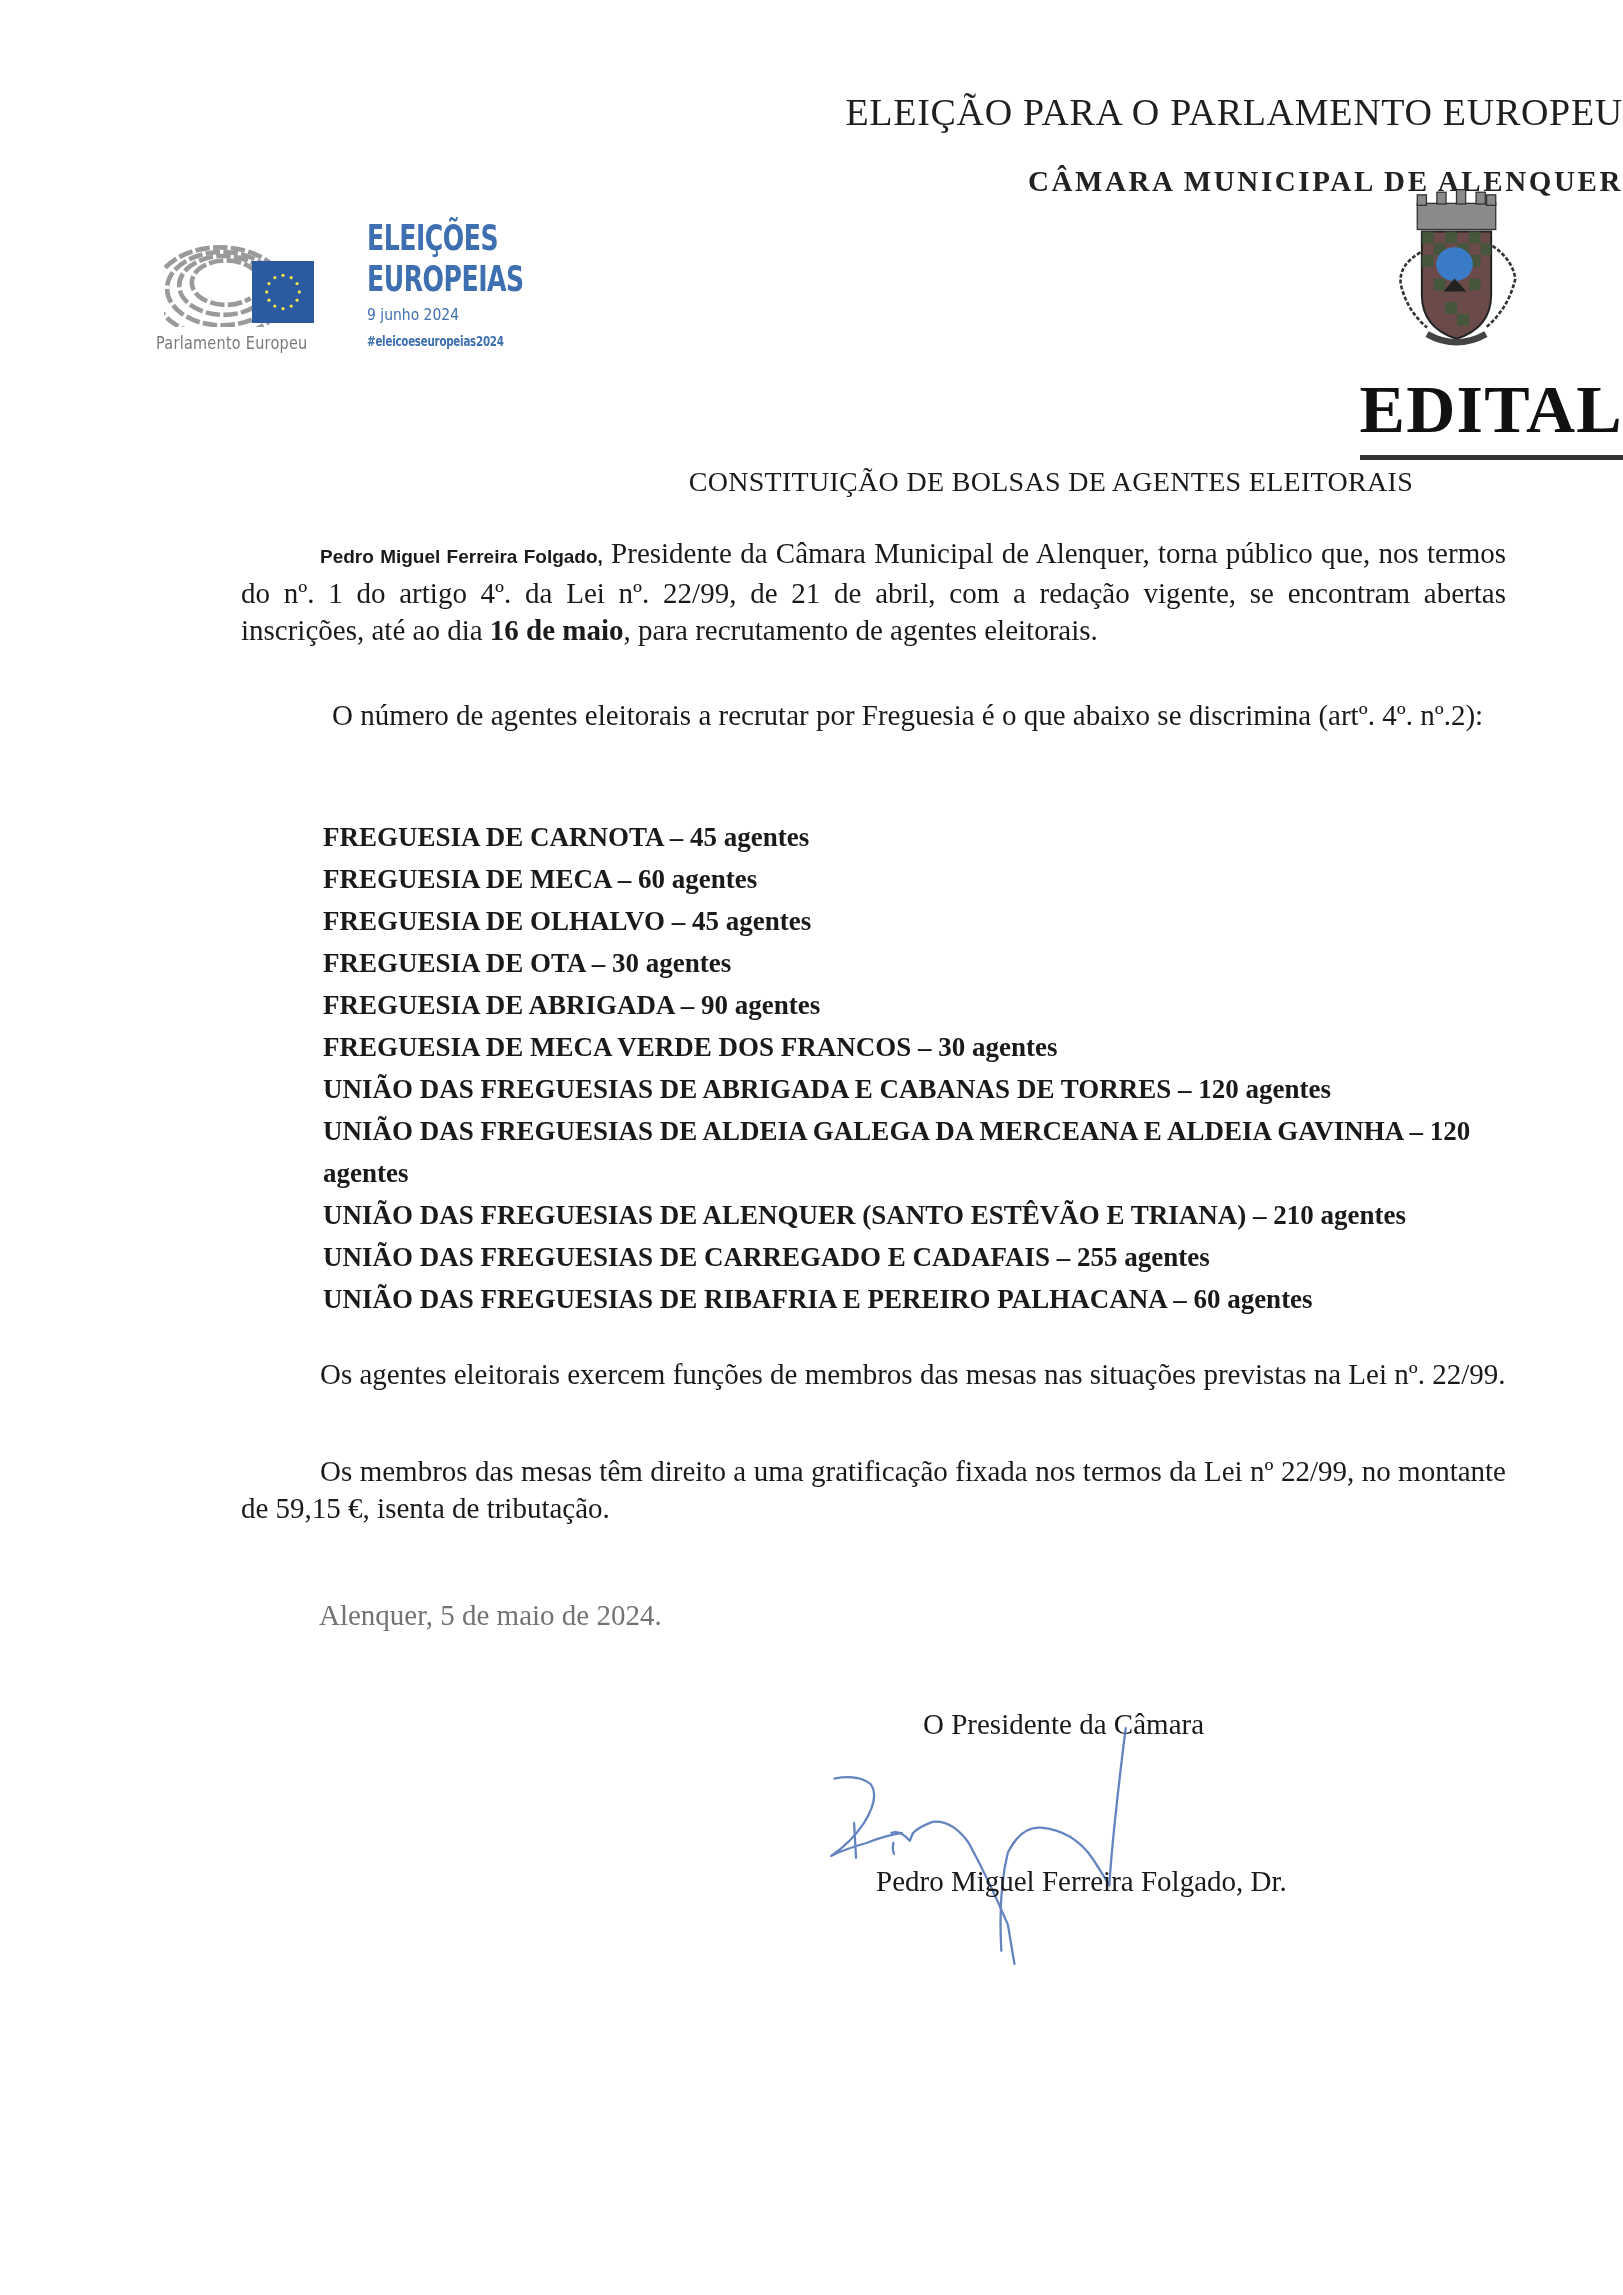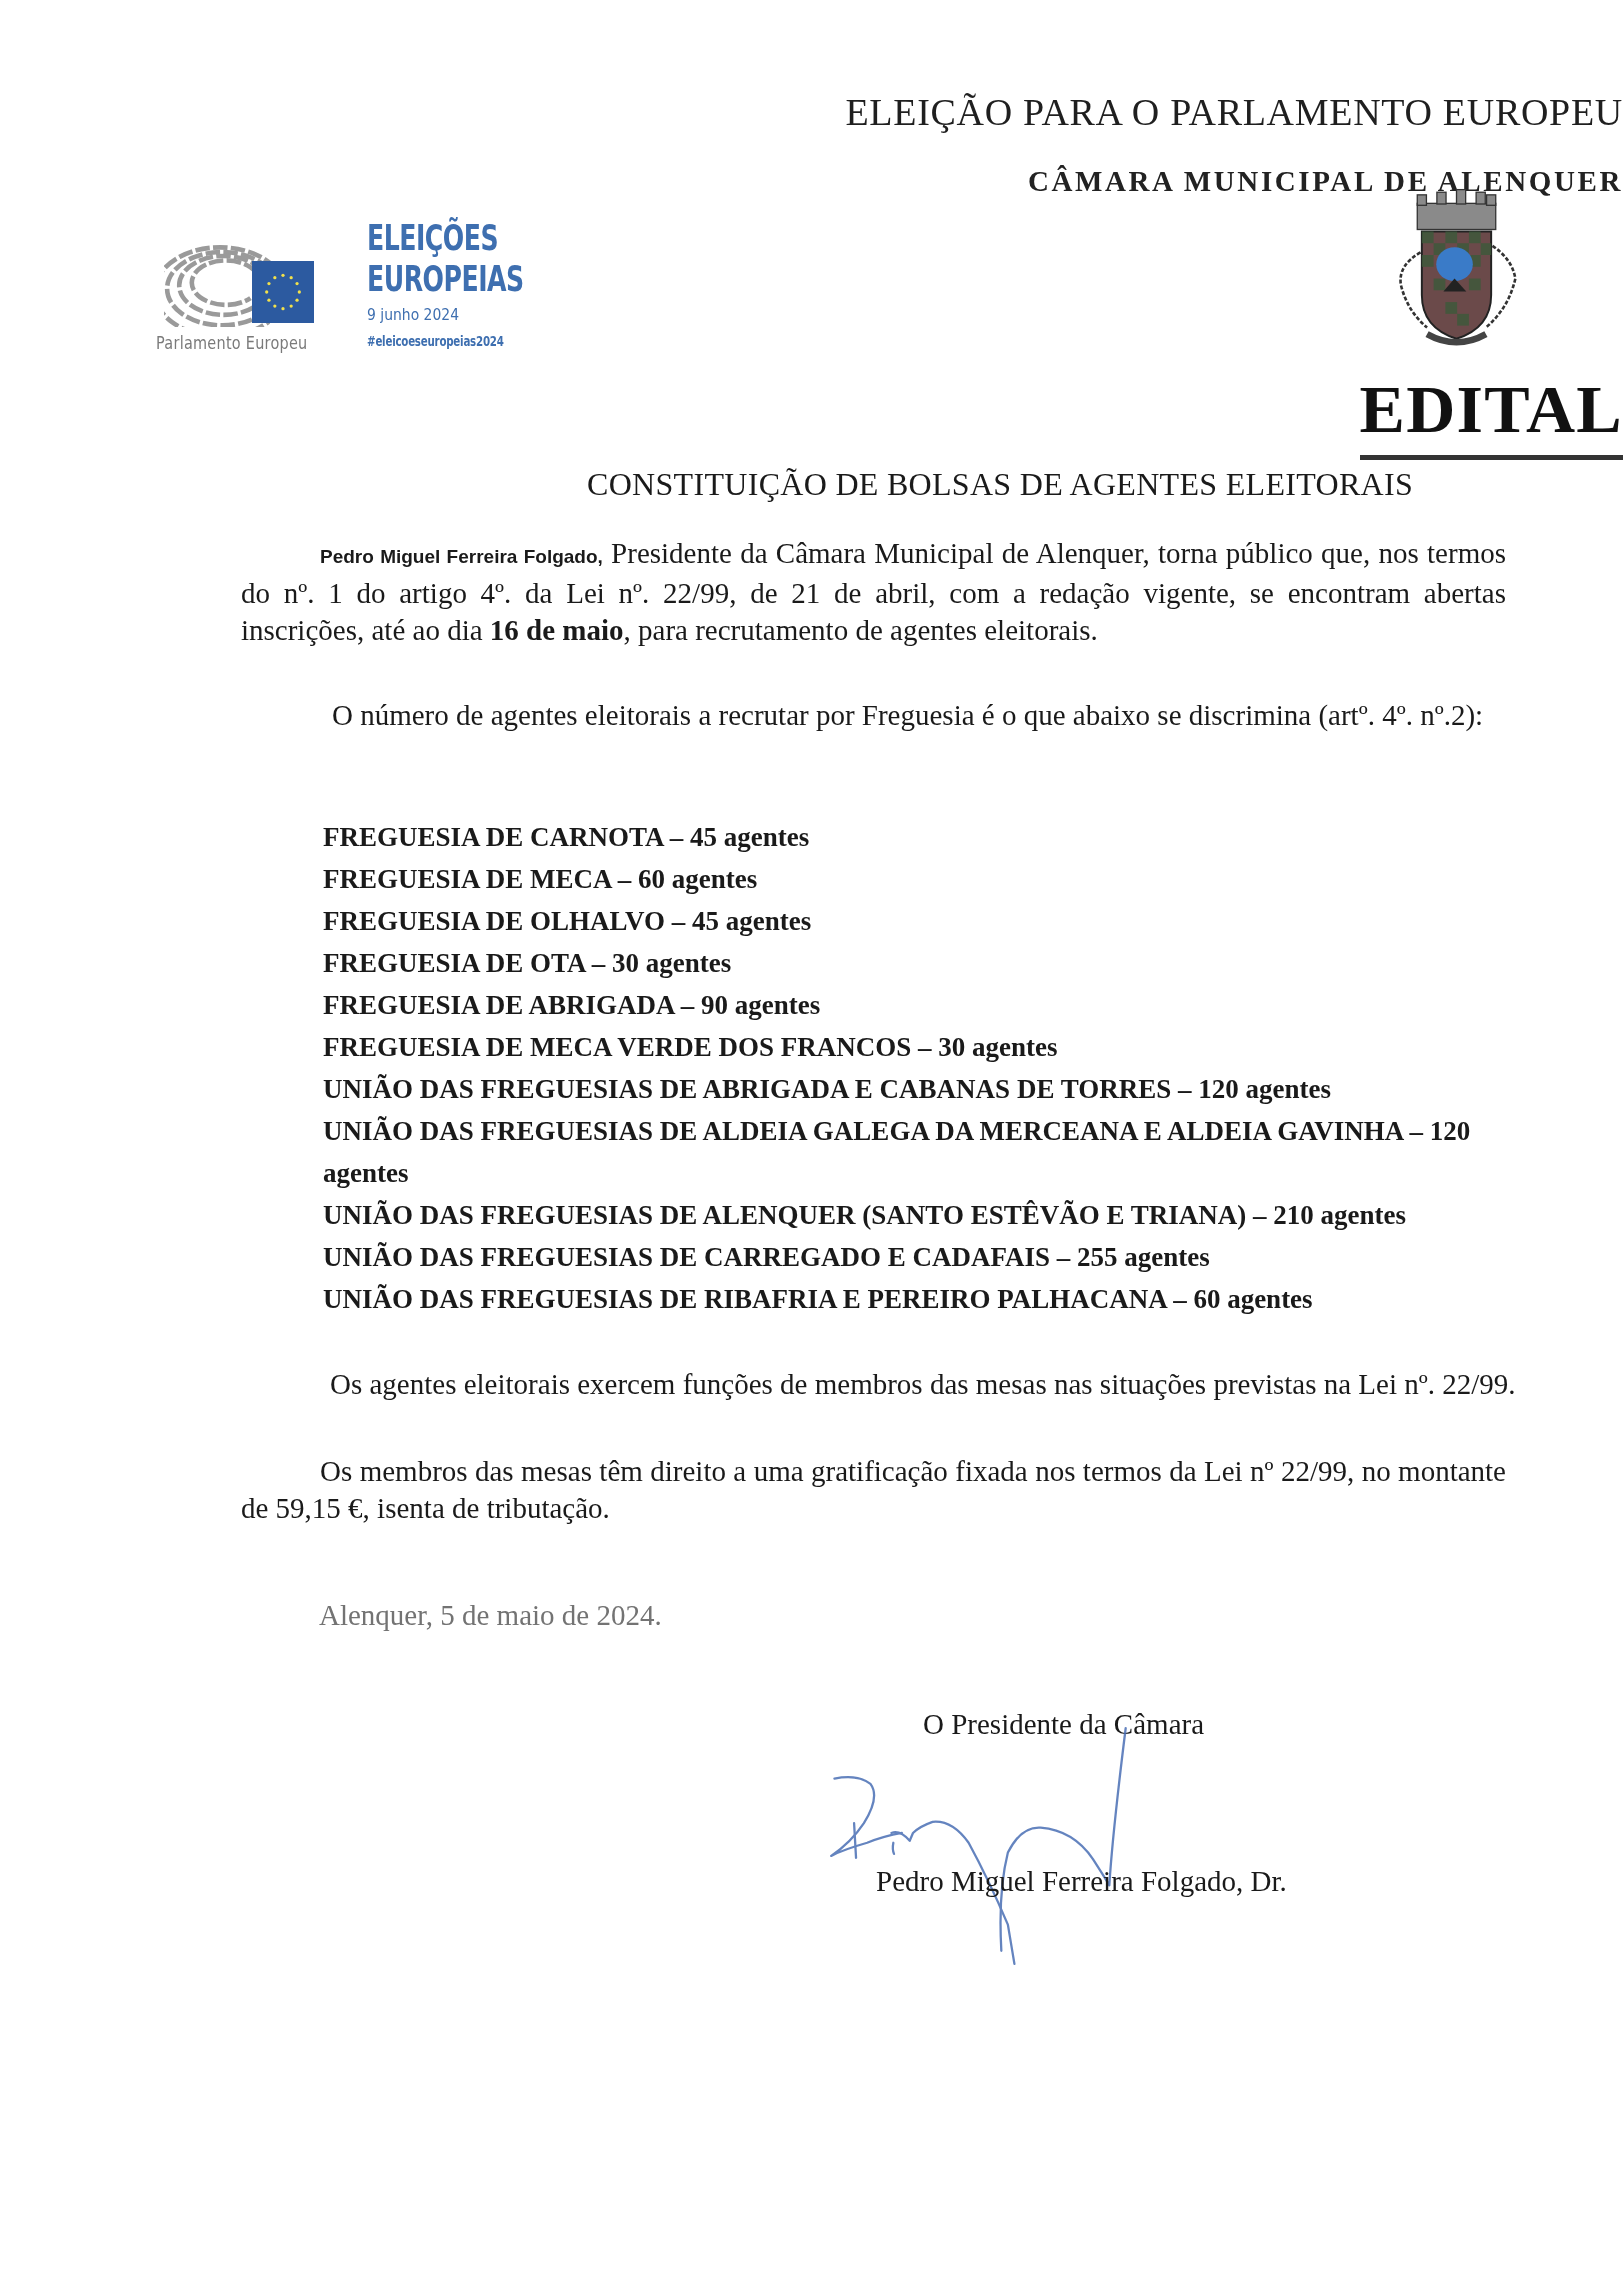--- a/index.html
+++ b/index.html
@@ -22,21 +22,21 @@
     #eu-elections-line1 { top: 9.2px; }
     #eu-elections-line2 { top: 50px; }
     #eu-date { position: absolute; left: 216px; top: 96px; font-family: "DejaVu Sans", sans-serif; font-size: 16.4px; color: #3e6fb0; transform: scaleX(0.85); transform-origin: left; white-space: nowrap; }
     #eu-hashtag { position: absolute; left: 216px; top: 124px; font-family: "DejaVu Sans", sans-serif; font-weight: bold; font-size: 13.7px; color: #3e6fb0; transform: scaleX(0.75); transform-origin: left; white-space: nowrap; letter-spacing: -0.3px; }
 
     
     #coat-of-arms { left: 1381px; top: 187px; width: 151px; height: 170px; }
 
     #edital-title { left: 0; width: 1623px; top: 370px; font-size: 68px; font-weight: bold; letter-spacing: 1.3px; color: #111; }
     #edital-title span { border-bottom: 5.9px solid #333; padding-bottom: 12px; display: inline-block; line-height: 68px; }
-    #edital-subtitle { left: 0; width: 1413px; top: 466px; font-size: 32px; color: #1a1a1a; letter-spacing: 0.3px; }
+    #edital-subtitle { left: 0; width: 1413px; top: 466px; font-size: 28px; color: #1a1a1a; letter-spacing: 0.3px; }
 
     .para { left: 241px; width: 1265px; font-size: 29px; line-height: 37px; text-align: justify; color: #1a1a1a; }
     .para .indent { display: inline-block; width: 79px; }
     .bold-sans { font-family: "Liberation Sans", "DejaVu Sans", sans-serif; font-weight: bold; font-size: 19px; }
     #para-intro { top: 535px; }
     #para-number { top: 685px; }
 
     #parish-list { left: 319px; top: 812px; width: 1244px; margin: 4px; padding: 0; list-style: none; }
     #parish-list li { font-size: 27px; font-weight: bold; line-height: 42px; white-space: nowrap; color: #1a1a1a; }
     #parish-list li.wrap { white-space: normal; width: 1198px; }
@@ -138,21 +138,21 @@
     <li><span>FREGUESIA DE OTA</span><span> – </span><span>30 agentes</span></li>
     <li><span>FREGUESIA DE ABRIGADA</span><span> – </span><span>90 agentes</span></li>
     <li><span>FREGUESIA DE MECA VERDE DOS FRANCOS</span><span> – </span><span>30 agentes</span></li>
     <li><span>UNIÃO DAS FREGUESIAS DE ABRIGADA E CABANAS DE TORRES</span><span> – </span><span>120 agentes</span></li>
     <li class="wrap"><span>UNIÃO DAS FREGUESIAS DE ALDEIA GALEGA DA MERCEANA E ALDEIA GAVINHA</span><span> – </span><span>120 agentes</span></li>
     <li><span>UNIÃO DAS FREGUESIAS DE ALENQUER (SANTO ESTÊVÃO E TRIANA)</span><span> – </span><span>210 agentes</span></li>
     <li><span>UNIÃO DAS FREGUESIAS DE CARREGADO E CADAFAIS</span><span> – </span><span>255 agentes</span></li>
     <li><span>UNIÃO DAS FREGUESIAS DE RIBAFRIA E PEREIRO PALHACANA</span><span> – </span><span>60 agentes</span></li>
   </ul>
 
-<p id="para-agents" class="abs para" style="margin:10px;"><span class="indent"></span><span>Os agentes eleitorais exercem funções de membros das mesas nas situações previstas na Lei nº. 22/99.</span></p>
+<p id="para-agents" class="abs para" style="margin:0;"><span class="indent"></span><span>Os agentes eleitorais exercem funções de membros das mesas nas situações previstas na Lei nº. 22/99.</span></p>
 <p id="para-gratification" class="abs para" style="margin:0;"><span class="indent"></span><span>Os membros das mesas têm direito a uma gratificação fixada nos termos da Lei nº 22/99, no montante de 59,15 €, isenta de tributação.</span></p>
 
 <div id="place-date" class="abs">Alenquer, 5 de maio de 2024.</div>
 
 <div id="sig-role" class="abs">O Presidente da Câmara</div>
 <svg id="signature" class="abs" viewBox="0 0 900 420">
   <g fill="none" stroke="#4a6fb5" stroke-width="3.5" stroke-linecap="round" stroke-linejoin="round" opacity="0.85">
     <path d="M45 117 Q80 110 100 125 Q115 145 90 185 Q70 215 40 235 Q60 225 95 215 Q120 205 148 200"></path>
     <path d="M75 185 L78 238"></path>
     <path d="M132 200 Q145 195 160 212 L165 200 Q175 190 195 183 Q225 180 250 215 Q280 270 310 340 L320 400"></path>

